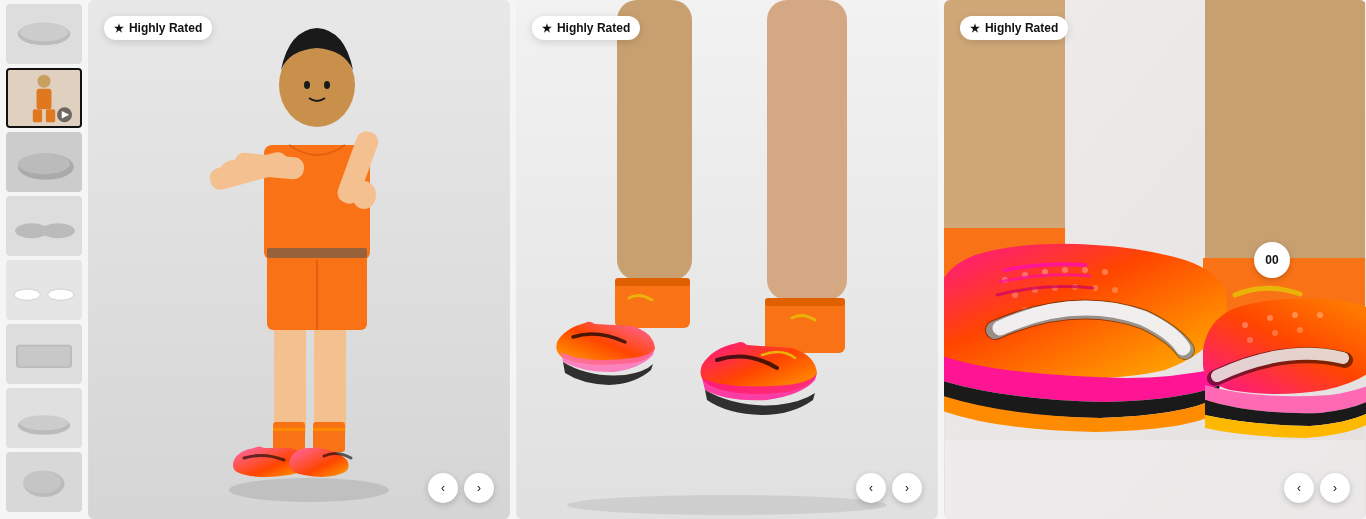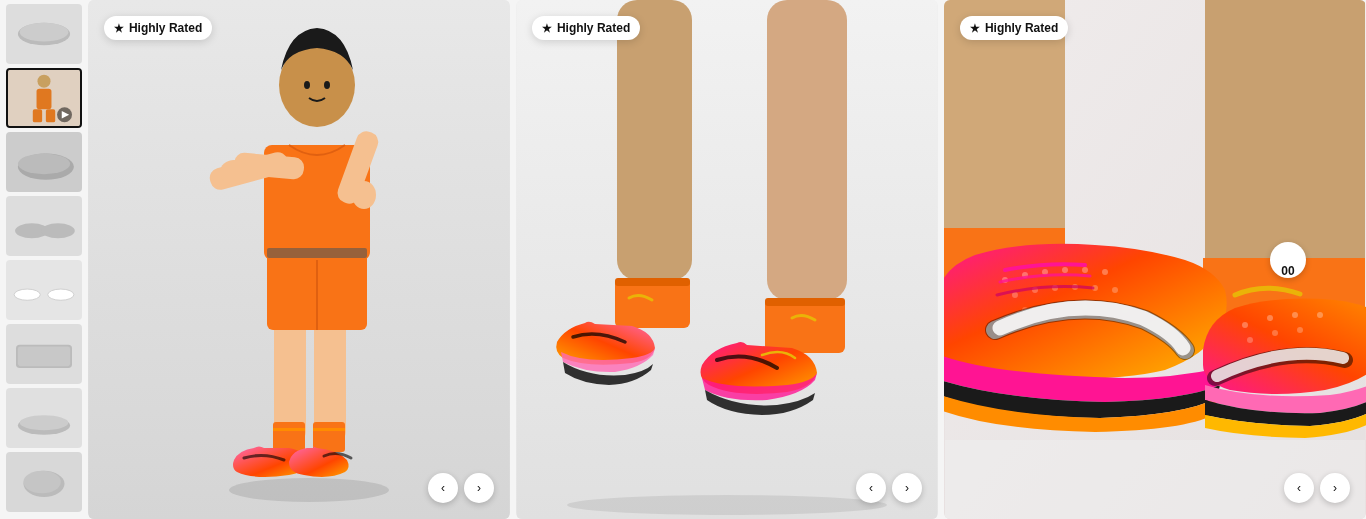--- a/index.html
+++ b/index.html
@@ -145,28 +145,28 @@
       align-items: center;
       justify-content: center;
       font-size: 12px;
       color: #111;
       box-shadow: 0 2px 6px rgba(0,0,0,0.2);
     }
 
     .counter-badge {
       position: absolute;
       top: 50%;
-      right: 60px;
+      right: 76px;
       transform: translateY(-50%);
       background: white;
       border-radius: 50%;
       width: 36px;
       height: 36px;
       display: flex;
-      align-items: flex-end;
+      align-items: center;
       justify-content: center;
       font-size: 12px;
       font-weight: 700;
       color: #111;
       box-shadow: 0 2px 6px rgba(0,0,0,0.2);
       z-index: 10;
     }
 
     
     .panel-svg {

